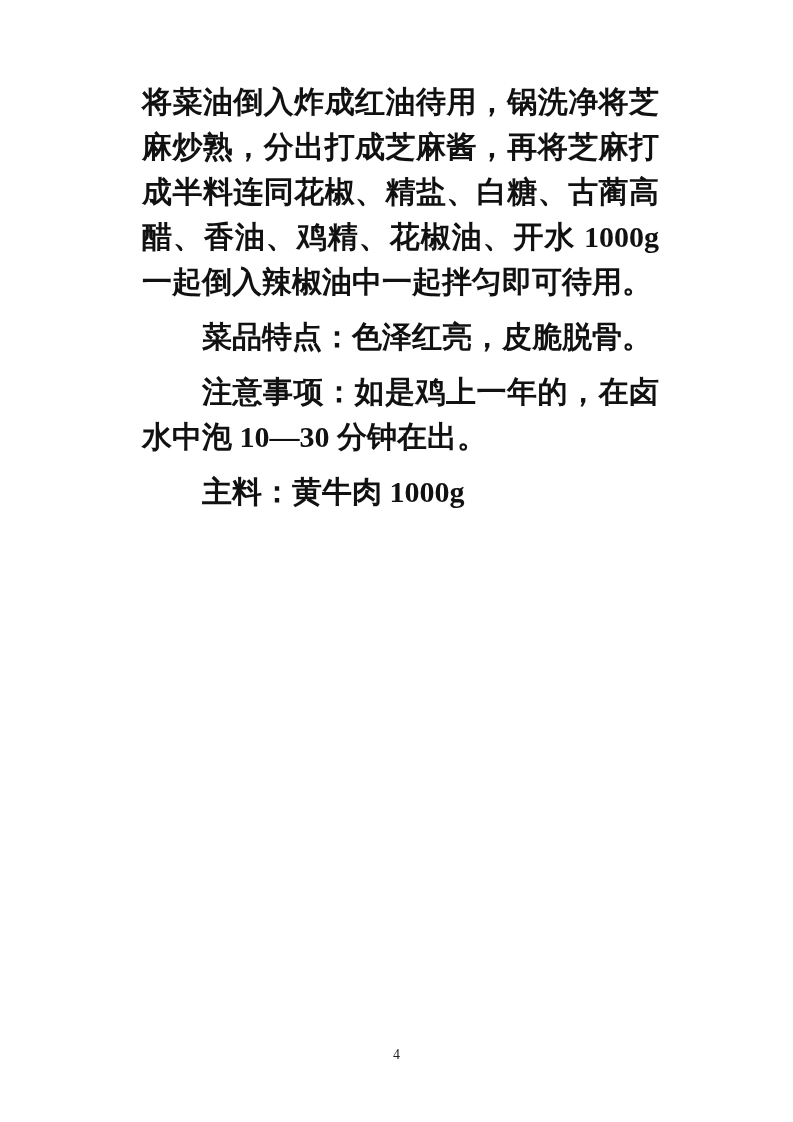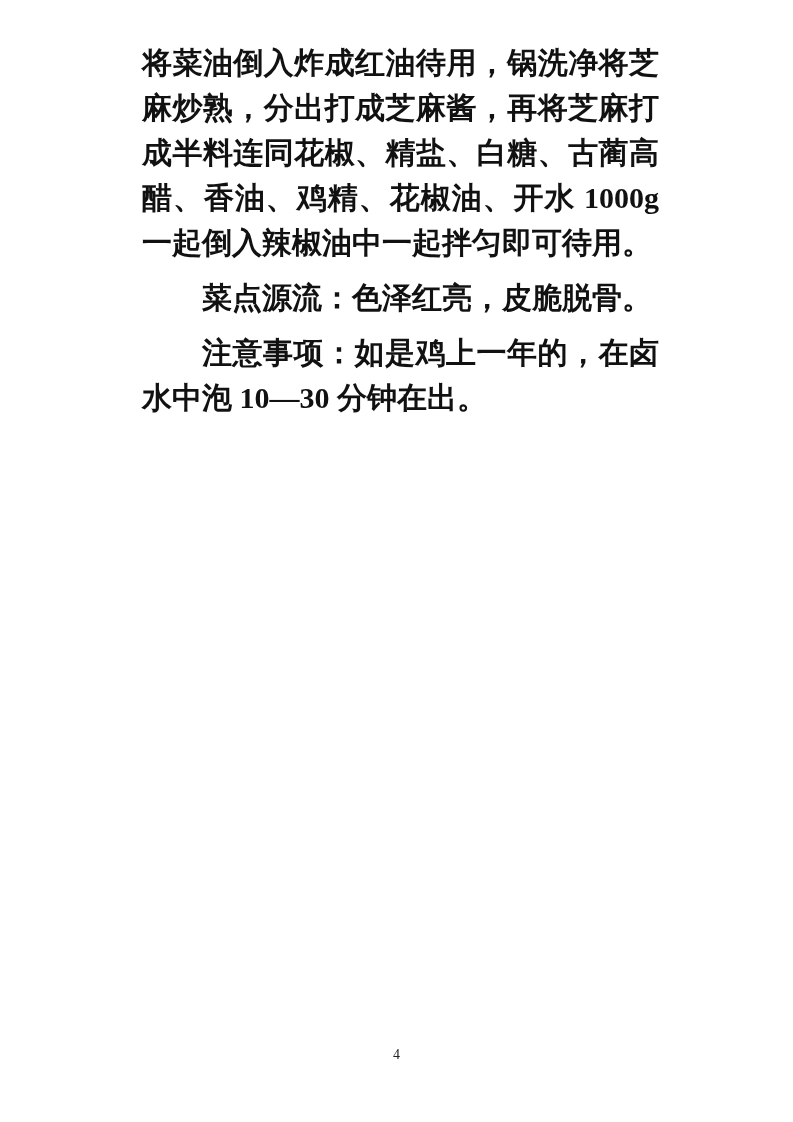--- a/index.html
+++ b/index.html
@@ -7,21 +7,21 @@
     padding: 0;
     background: #ffffff;
   }
   .page {
     position: relative;
     width: 649px;
     height: 1122px;
     margin: 0 auto;
     background: #ffffff;
     box-sizing: border-box;
-    padding: 40px 62px 0 70px;
+    padding: 79px 62px 0 70px;
     font-family: "Liberation Serif", serif;
     font-size: 30px;
     line-height: 45px;
     font-weight: 600;
     color: #111111;
     overflow: hidden;
   }
   .page p {
     margin: 0 0 10px 0;
   }
@@ -46,22 +46,23 @@
 </style>
 </head>
 <body>
 
 <div class="page">
 
   <p class="justify">将菜油倒入炸成红油待用，锅洗净将芝麻炒熟，分出打成芝麻酱，再将芝麻打成半料连同花椒、精盐、白糖、古蔺高醋、香油、鸡精、花椒油、开水 1000g 一起倒入辣椒油中一起拌匀即可待用。</p>
 
 
 
-  <p class="indent">菜点源流：色泽红亮，皮脆脱骨。</p>
+  <p class="indent">菜品特点：色泽红亮，皮脆脱骨。</p>
 
   <p class="indent justify">注意事项：如是鸡上一年的，在卤水中泡 10—30 分钟在出。</p>
 
 
 
+  <p class="indent">主料：黄牛肉 1000g</p>
 
   <div class="page-footer">4</div>
 
 </div>
 
 </body></html>

